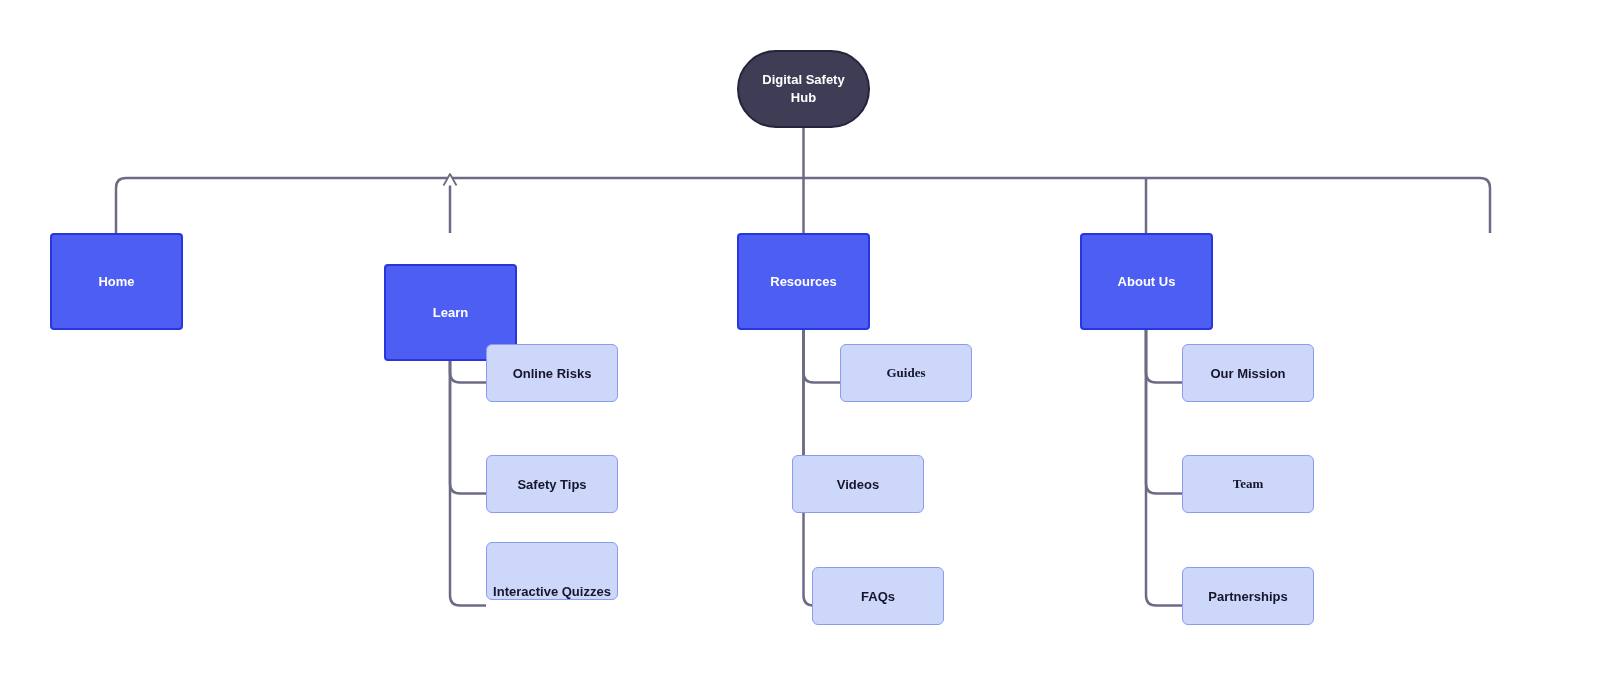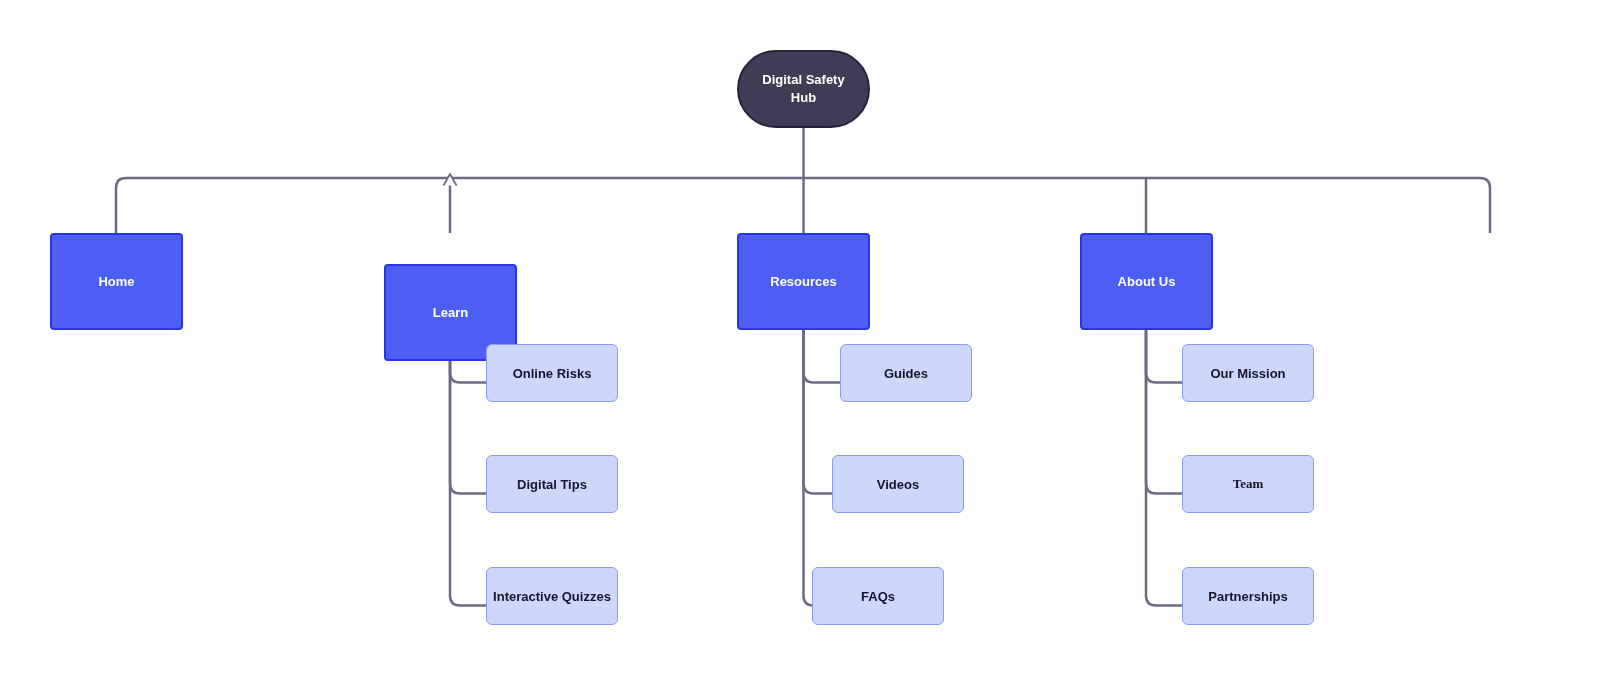--- a/index.html
+++ b/index.html
@@ -118,30 +118,30 @@
     <span>Resources</span>
   </div>
   <div class="node node-primary" style="left:1080px; top:233px;">
     <span>About Us</span>
   </div>
 
   <div class="node node-child" style="left:486px; top:344px;">
     <span>Online Risks</span>
   </div>
   <div class="node node-child" style="left:486px; top:455px;">
-    <span>Digital Tips</span>
+    <span>Safety Tips</span>
   </div>
-  <div class="node node-child" style="left:486px; top:567px;">
+  <div class="node node-child" style="left:486px; top:542px;align-items:flex-end;">
     <span>Interactive Quizzes</span>
   </div>
 
-  <div class="node node-child" style="left:840px; top:344px;">
+  <div class="node node-child" style="left:840px; top:344px;font-family:Liberation Serif, serif;">
     <span>Guides</span>
   </div>
-  <div class="node node-child" style="left:832px; top:455px;">
+  <div class="node node-child" style="left:792px; top:455px;">
     <span>Videos</span>
   </div>
   <div class="node node-child" style="left:812px; top:567px;">
     <span>FAQs</span>
   </div>
 
   <div class="node node-child" style="left:1182px; top:344px;">
     <span>Our Mission</span>
   </div>
   <div class="node node-child" style="left:1182px; top:455px;font-family:Liberation Serif, serif;">

